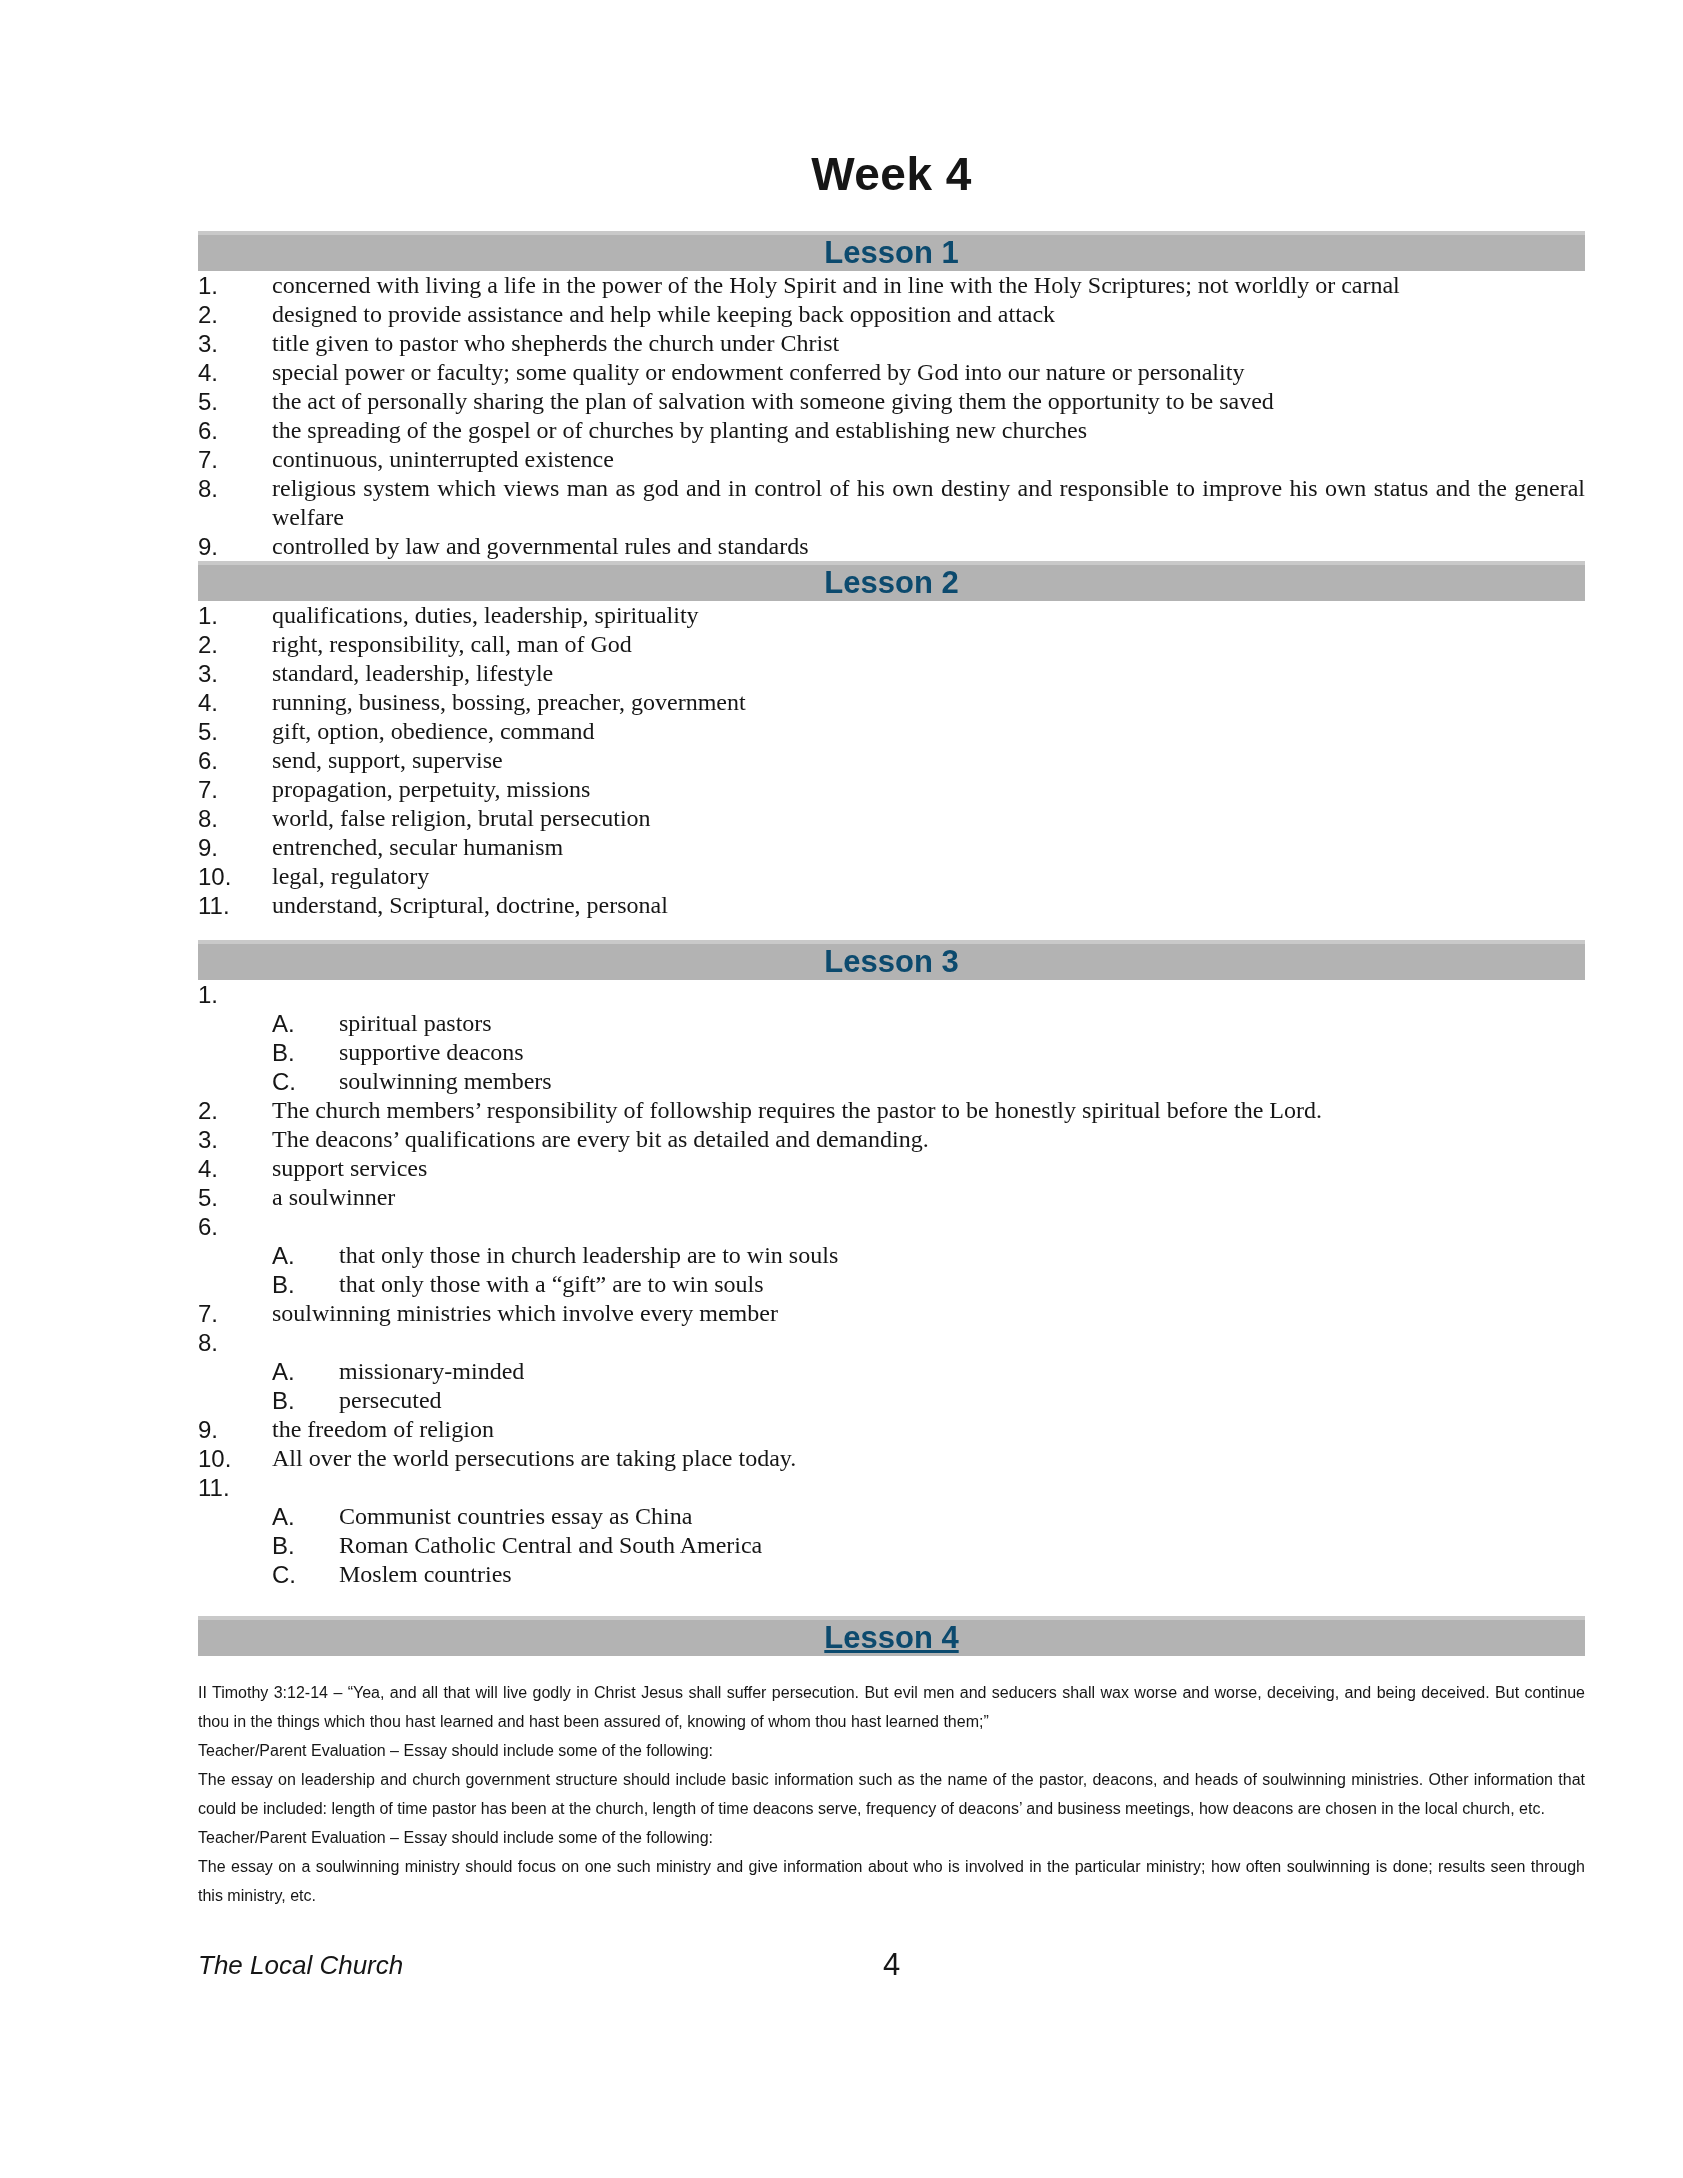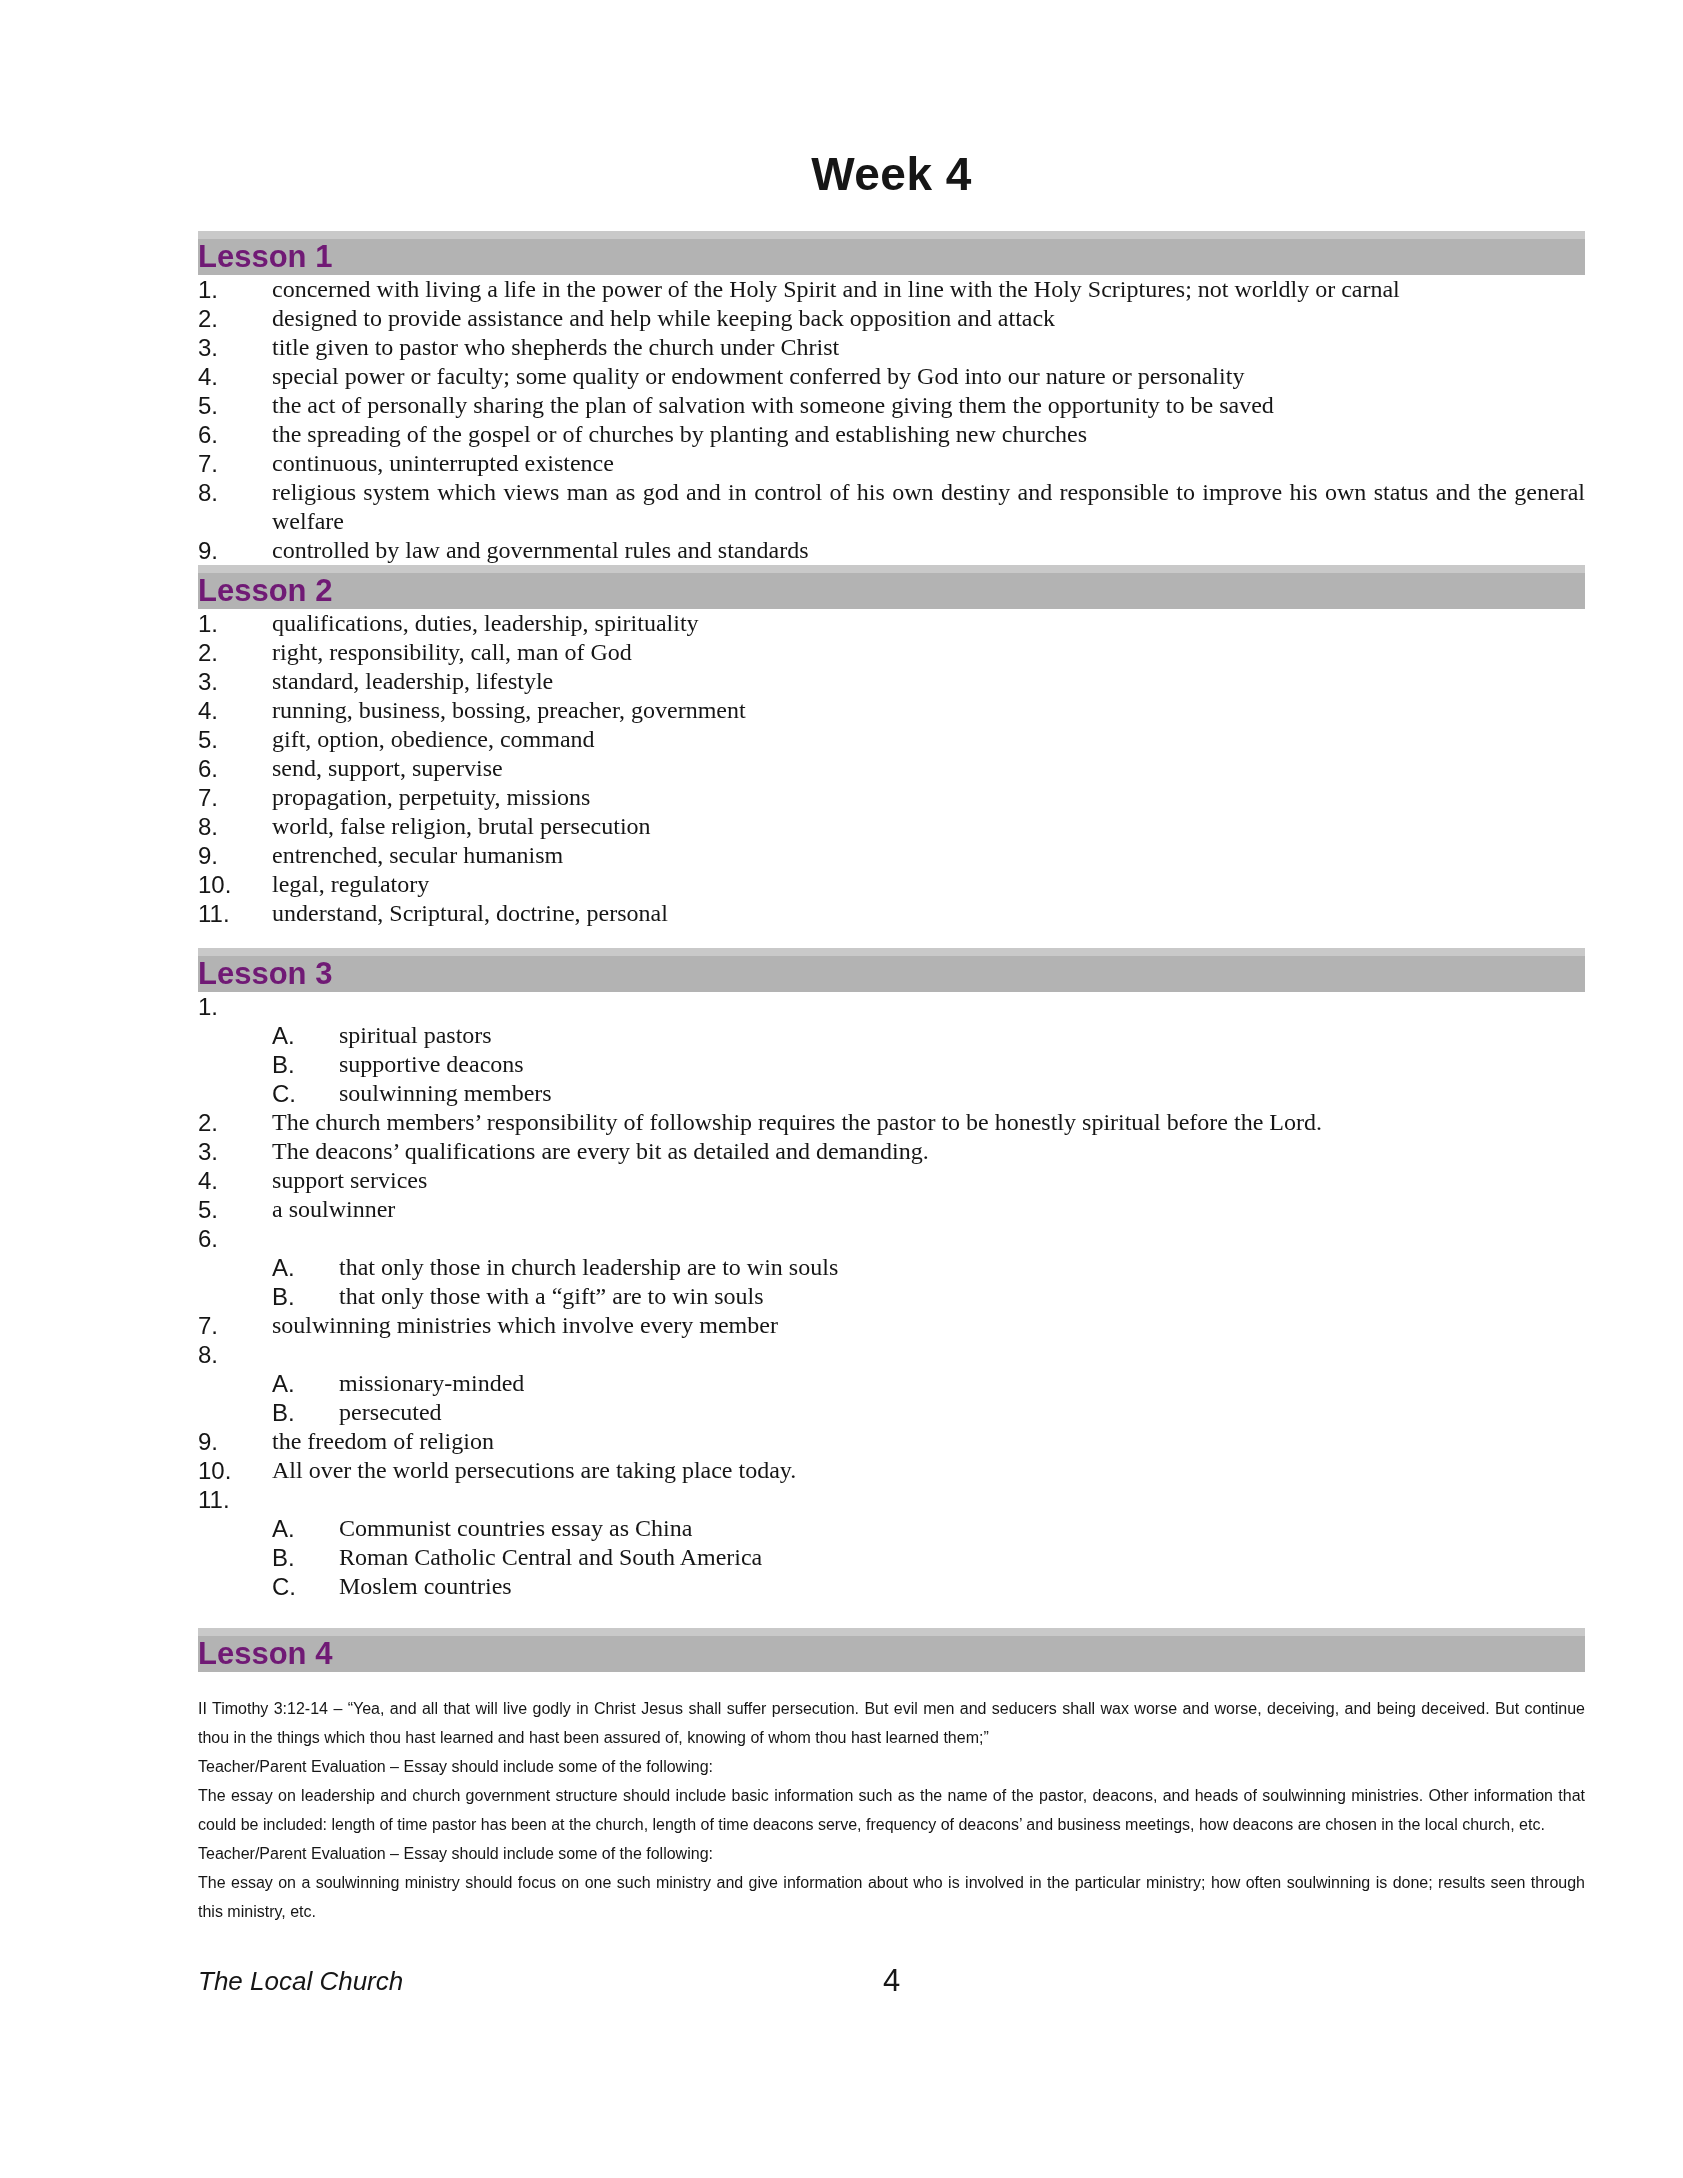--- a/index.html
+++ b/index.html
@@ -16,27 +16,27 @@
     margin: 150px 0 0 0;
     text-align: center;
     font-size: 46px;
     line-height: 48px;
     font-weight: bold;
     letter-spacing: 0.5px;
   }
 
   .banner {
     background: #b3b3b3;
-    border-top: 8px solid #15803d;
+    border-top: 4px solid #15803d;
     height: 36px;
     line-height: 36px;
-    text-align: left;
+    text-align: center;
     font-size: 31px;
     font-weight: bold;
-    color: #701a75;
+    color: #0c4a6e;
   }
   .banner.first { margin-top: 33px; }
   .banner.m2 { }
   .banner.m3 { margin-top: 20px; }
   .banner.m4 { margin-top: 27px; }
 
   .row {
     display: flex;
     min-height: 29px;
     line-height: 29px;
@@ -229,21 +229,21 @@
         <span class="txt">Communist countries essay as China</span>
       </div>
       <div class="row sub">
         <span class="num">B.</span>
         <span class="txt">Roman Catholic Central and South America</span>
       </div>
       <div class="row sub">
         <span class="num">C.</span>
         <span class="txt">Moslem countries</span>
       </div>
-      <div class="banner m4" style="background: rgb(179, 179, 179); border-top-color: rgb(201, 201, 201);">Lesson 4</div>
+      <div class="banner m4" style="background: rgb(179, 179, 179); border-top-color: rgb(201, 201, 201); text-decoration: underline;">Lesson 4</div>
       <div class="paras">
         <p>II Timothy 3:12-14 – “Yea, and all that will live godly in Christ Jesus shall suffer persecution. But evil men and seducers shall wax worse and worse, deceiving, and being deceived. But continue thou in the things which thou hast learned and hast been assured of, knowing of whom thou hast learned them;”</p>
         <p>Teacher/Parent Evaluation – Essay should include some of the following:</p>
         <p>The essay on leadership and church government structure should include basic information such as the name of the pastor, deacons, and heads of soulwinning ministries.  Other information that could be included:  length of time pastor has been at the church, length of time deacons serve, frequency of deacons’ and business meetings, how deacons are chosen in the local church, etc.</p>
         <p>Teacher/Parent Evaluation – Essay should include some of the following:</p>
         <p>The essay on a soulwinning ministry should focus on one such ministry and give information about who is involved in the particular ministry; how often soulwinning is done; results seen through this ministry, etc.</p>
       </div>
     </div>
   <div class="footer">
     <span class="book">The Local Church</span>

